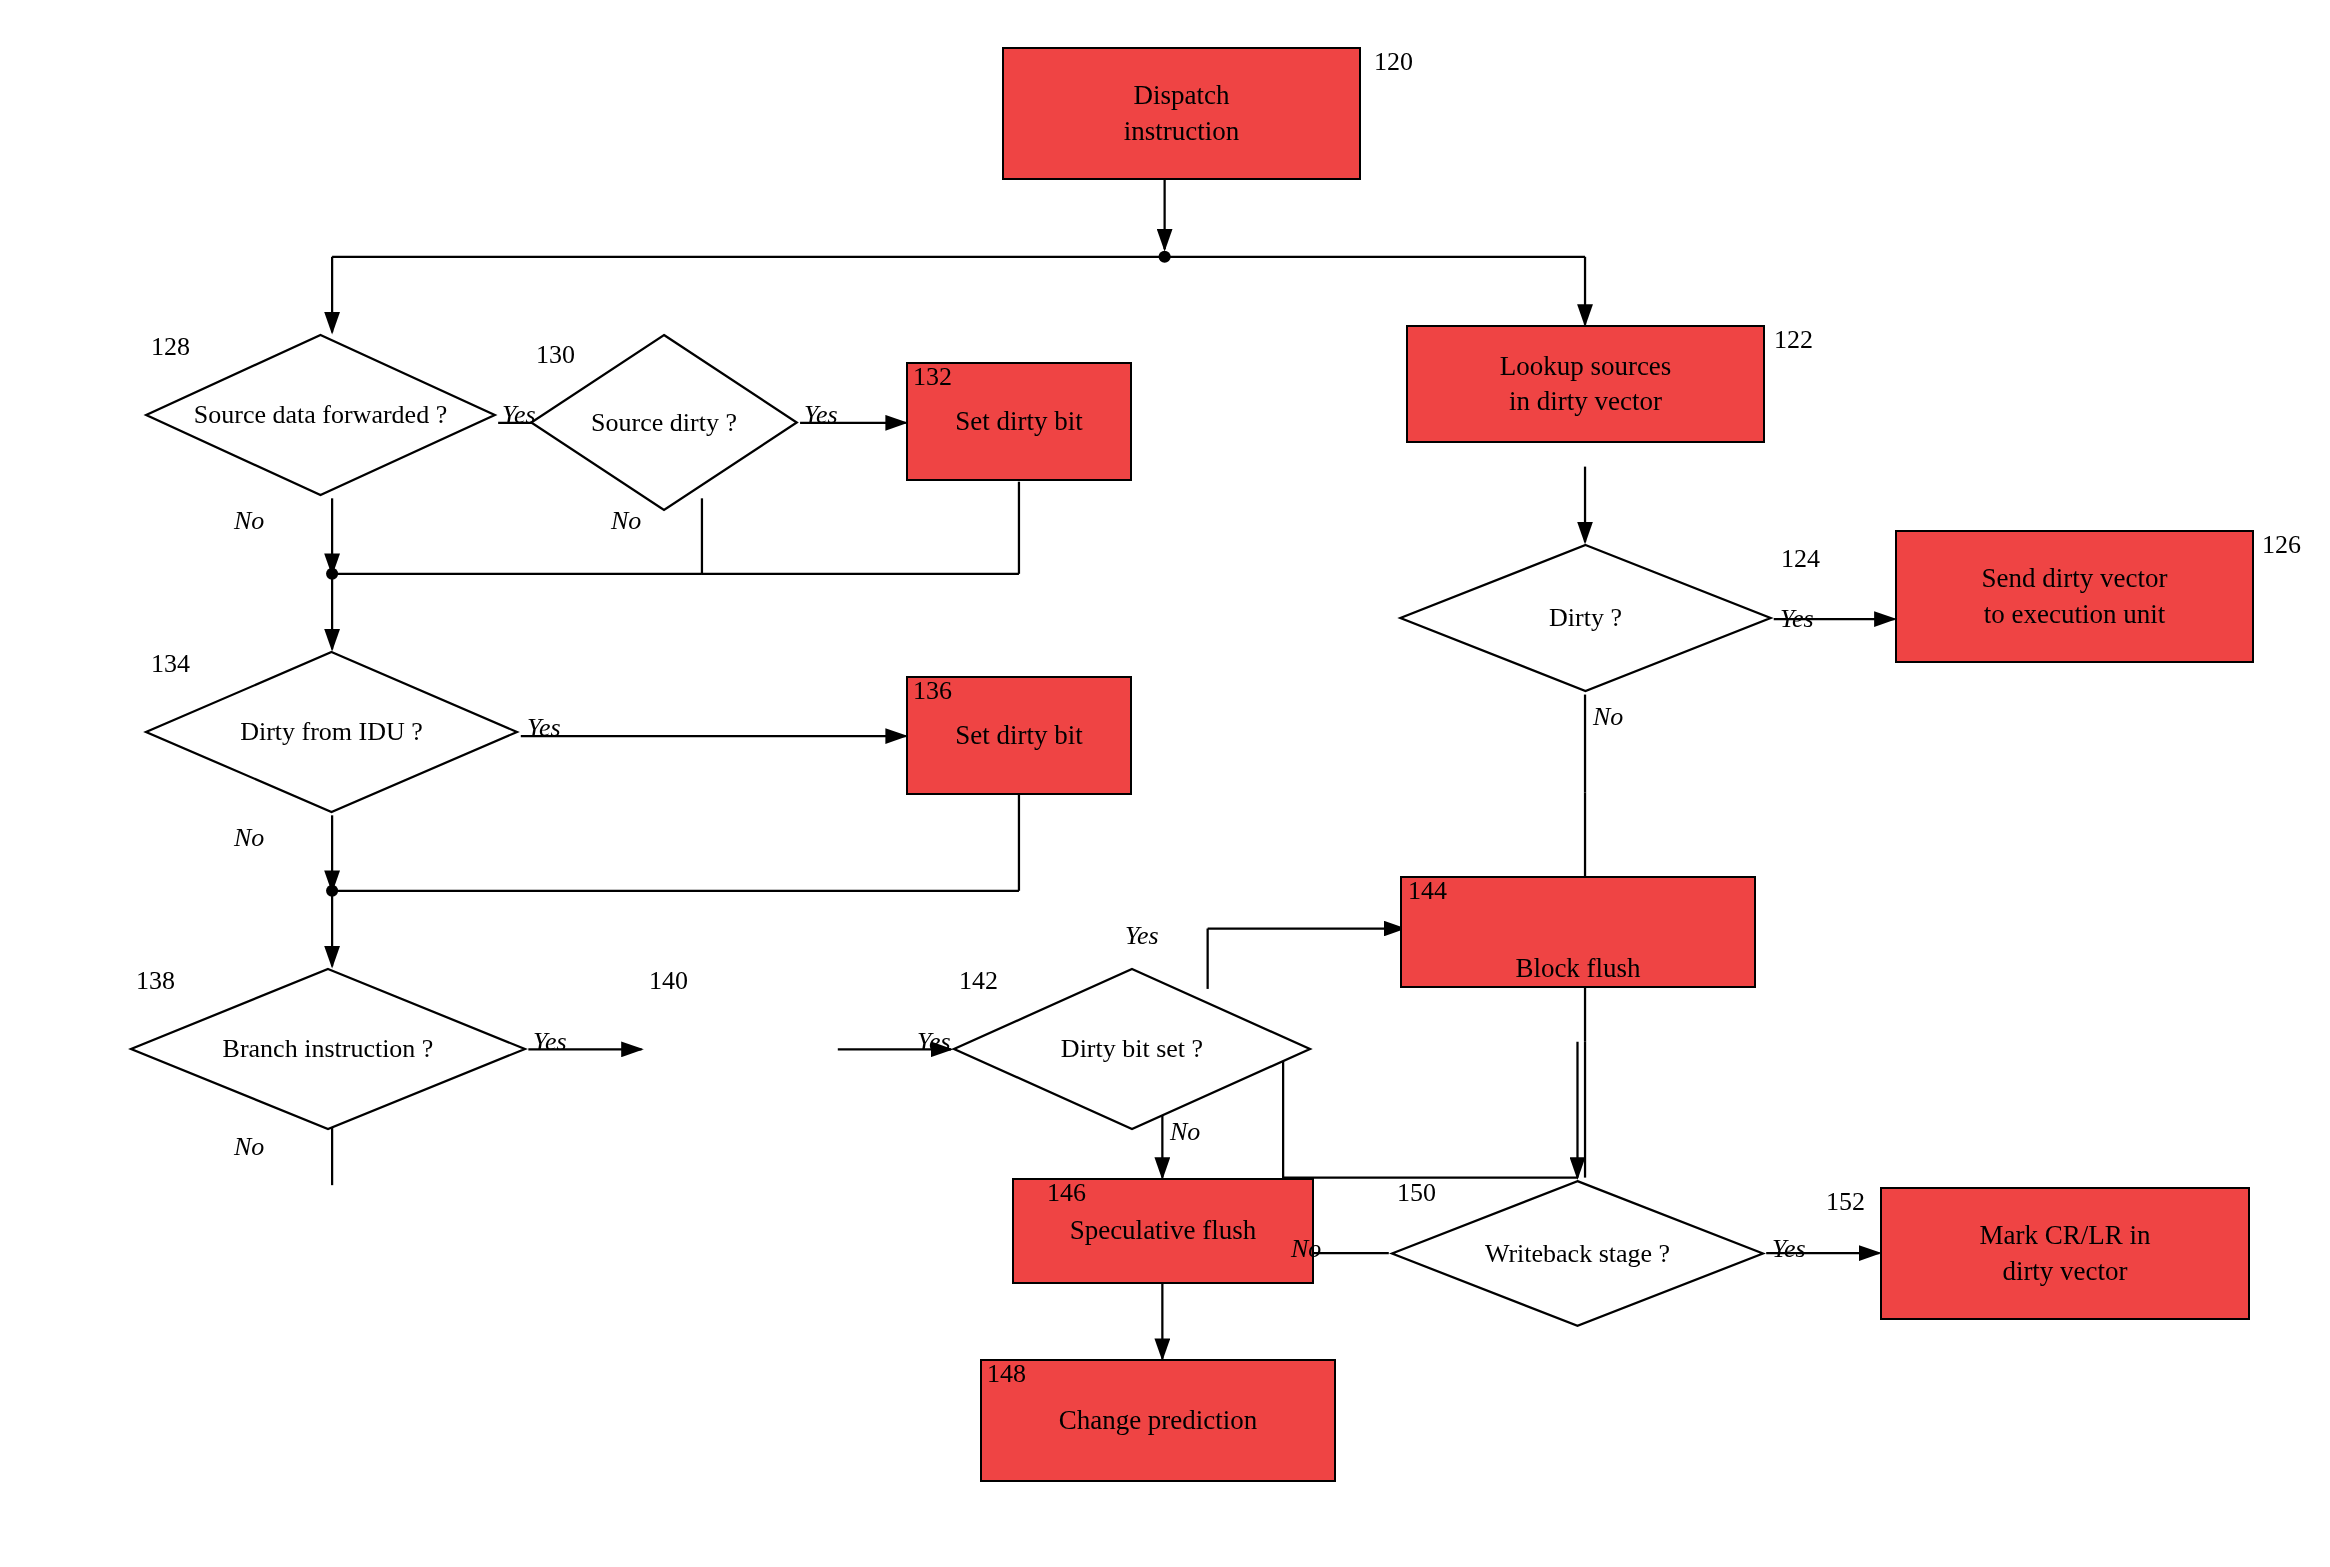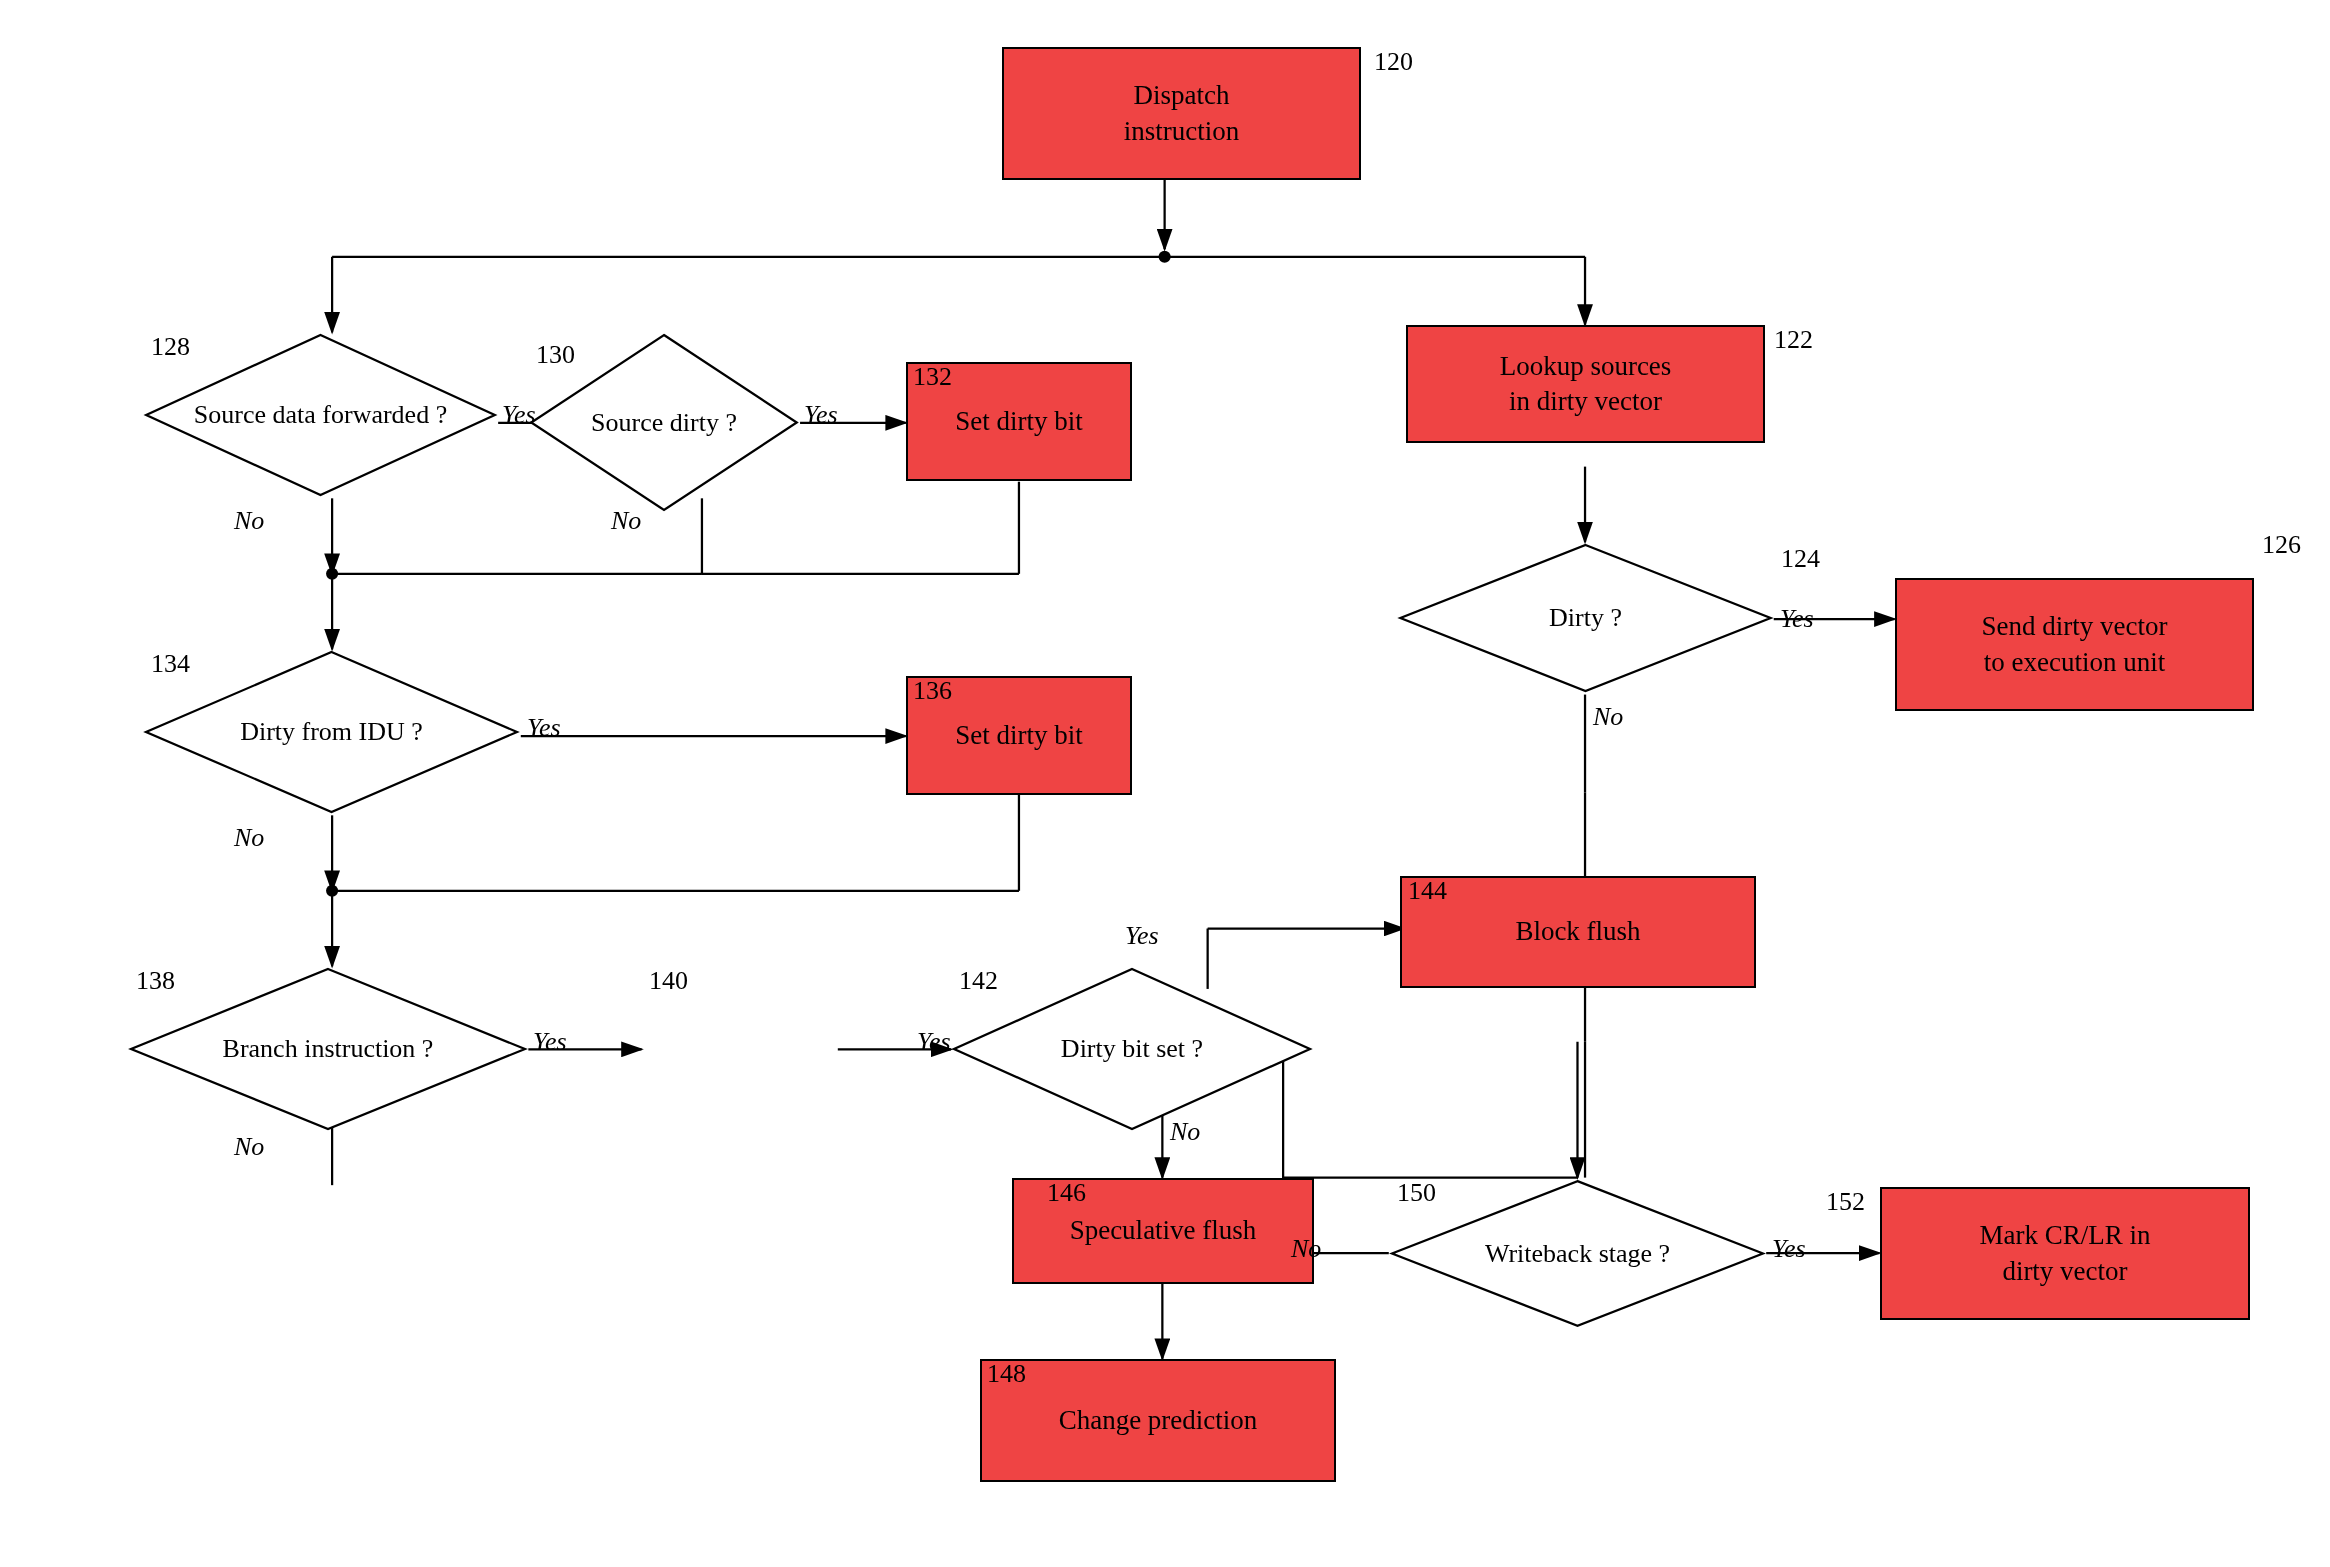--- a/index.html
+++ b/index.html
@@ -172,21 +172,21 @@
       <polygon points="250,4 496,101 250,198 4,101" fill="white" stroke="black" stroke-width="3"></polygon>
     </svg>
     <div class="diamond-text">Dirty ?</div>
   </div>
   <span class="node-label" style="left:1781px; top:544px;">124</span>
 
   <span class="label" style="left:1780px; top:604px;">Yes</span>
 
   <span class="label" style="left:1593px; top:702px;">No</span>
 
-  <div class="box" style="left:1895px; top:530px; width:359px; height:133px;margin-top:48px;">
+  <div class="box" style="left:1895px; top:530px; width:359px; height:133px;">
     <span>Send dirty vector<br>to execution unit</span>
   </div>
   <span class="node-label" style="left:2262px; top:530px;">126</span>
 
   <div class="diamond" style="left:143px; top:332px; width:355px; height:166px;">
     <svg viewBox="0 0 470 220" class="diamond-shape">
       <polygon points="235,4 466,110 235,216 4,110" fill="white" stroke="black" stroke-width="3"></polygon>
     </svg>
     <div class="diamond-text">Source data
 forwarded ?</div>
@@ -255,21 +255,21 @@
       <polygon points="240,4 476,110 240,216 4,110" fill="white" stroke="black" stroke-width="3"></polygon>
     </svg>
     <div class="diamond-text">Dirty bit set ?</div>
   </div>
   <span class="node-label" style="left:959px; top:966px;">142</span>
 
   <span class="label" style="left:1125px; top:921px;">Yes</span>
 
   <span class="label" style="left:1170px; top:1117px;">No</span>
 
-  <div class="box" style="left:1400px; top:876px; width:356px; height:112px;">
+  <div class="box" style="left:1400px; top:876px; width:356px; height:112px;align-items:flex-end;">
     <span>Block flush</span>
   </div>
   <span class="node-label" style="left:1408px; top:876px;">144</span>
 
   <div class="box" style="left:1012px; top:1178px; width:302px; height:106px;">
     <span>Speculative flush</span>
   </div>
   <span class="node-label" style="left:1019px; top:1178px;margin-left:28px;">146</span>
 
   <div class="box" style="left:980px; top:1359px; width:356px; height:123px;">

